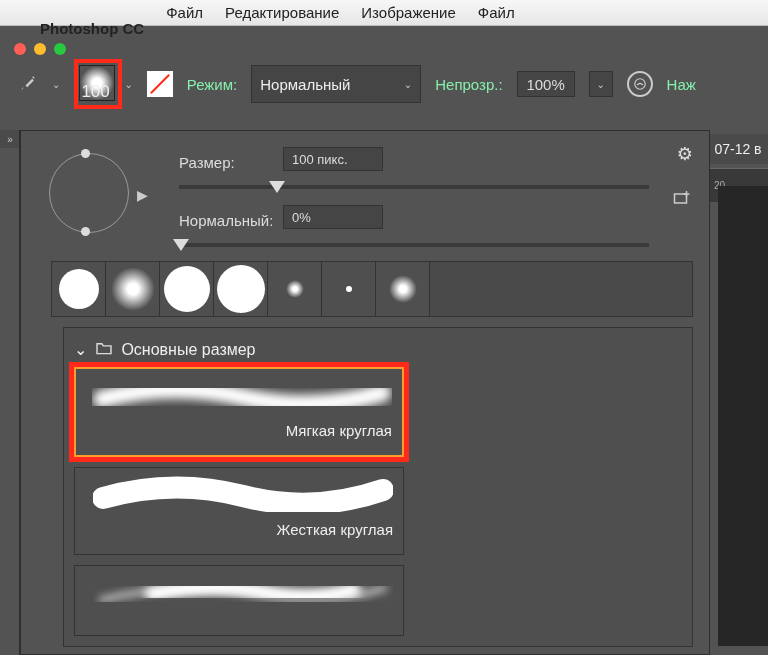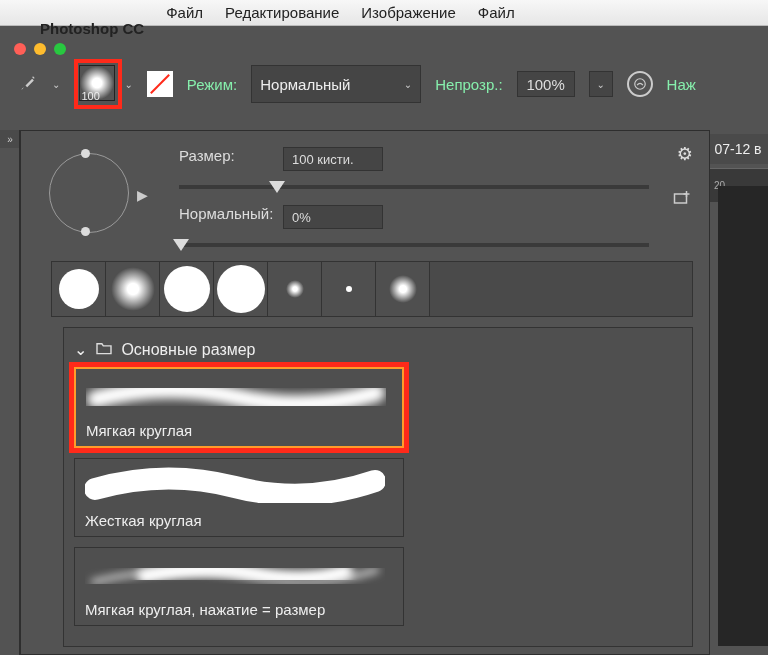--- a/index.html
+++ b/index.html
@@ -20,59 +20,59 @@
   .dot { width:12px; height:12px; border-radius:50%; }
   .dot.r{background:#ff5f57;} .dot.y{background:#febc2e;} .dot.g{background:#28c840;}
 
   
   .optbar { height: 44px; background:#535353; display:flex; align-items:center; padding-left:18px; gap:14px; font-size:15px;}
   .brush-tool { width:20px; height:20px; color:#ccc;}
   .chev { font-size:10px; color:#ccc;}
   .brush-preset-btn { display:flex; align-items:flex-end; border:4px solid #ff2a1a; padding:2px 1px; background:#535353;}
   .preset-thumb { width:36px; height:36px; background: radial-gradient(circle,#fff 0%,#fff 20%, rgba(255,255,255,0) 70%); border:1px solid #222;}
   .preset-wrap { position:relative; width:38px; height:38px;}
-  .preset-wrap .num { position:absolute; bottom:1px; left:2px; font-size:11px; color:#eee;}
+  .preset-wrap .num { position:absolute; bottom:1px; left:2px; font-size:17px; color:#eee;}
   .brush-preset-outer{display:flex;align-items:center;gap:2px;}
   .clear-btn { width:26px; height:26px; background:#fff; display:flex; align-items:center; justify-content:center; position:relative;}
   .clear-btn::after{content:""; position:absolute; width:26px; height:2px; background:#ff2a1a; transform:rotate(-45deg);}
   .label { color:#86efac; }
   .mode-select { background:#454545; color:#eee; border:1px solid #333; height:38px; width:170px; padding:0 8px; display:flex; align-items:center; justify-content:space-between;}
   .opacity-box { background:#454545; border:1px solid #333; height:26px; width:58px; display:flex;align-items:center;justify-content:center;}
   .chev-box{ background:#454545; border:1px solid #333; height:26px; width:24px; display:flex;align-items:center;justify-content:center;}
   .flow-icon{ width:26px;height:26px; border-radius:50%; border:2px solid #ccc; display:flex;align-items:center;justify-content:center;}
 
   
   .collapse-strip{ position:absolute; left:0; top:130px; width:20px; height:18px; background:#4a4a4a; color:#ccc; font-size:10px; display:flex;align-items:center;justify-content:center;}
 
   
   .brush-panel{ position:absolute; left:20px; top:130px; width:690px; height:525px; background:#535353; border:1px solid #2e2e2e; box-shadow: -1px 0 0 #2e2e2e;}
   .panel-top{ display:flex; padding:14px 18px 8px 18px; gap:20px; position:relative;}
   .tip-editor{ width:120px; height:100px; position:relative;}
   .tip-circle{ width:80px; height:80px; border:1px solid #9a9a9a; border-radius:50%; position:absolute; left:10px; top:8px;}
   .handle{ width:9px;height:9px;background:#dcdcdc;border-radius:50%; position:absolute;}
   .arrow-r{ position:absolute; left:98px; top:42px; color:#ccc; font-size:14px;}
   .sliders{ flex:1; display:flex; flex-direction:column; gap:10px; padding-top:2px;}
-  .slider-row{ display:flex; align-items:flex-start; gap:14px;}
+  .slider-row{ display:flex; align-items:flex-end; gap:14px;}
   .slider-label{ width:90px; font-size:15px;}
   .slider-val{ width:100px; height:24px; background:#454545; border:1px solid #333; display:flex; align-items:center; padding:0 8px;}
   .track{ width:470px; height:4px; background:#3a3a3a; position:relative; margin-left:0; margin-top:4px;}
   .thumb{ width:0; height:0; border-left:8px solid transparent; border-right:8px solid transparent; border-top:12px solid #dcdcdc; position:absolute; top:-4px;}
   .gear{ position:absolute; right:16px; top:12px; color:#ddd; font-size:18px;}
   .new-preset{ position:absolute; right:18px; top:58px; color:#ccc;}
 
   
   .recent{ margin:6px 16px 10px 30px; height:56px; border:1px solid #333; background:#4a4a4a; display:flex; align-items:center;}
   .rcell{ width:54px; height:54px; border-right:1px solid #333; display:flex; align-items:center; justify-content:center; background:#4f4f4f;}
   .rdot{ border-radius:50%; background:#fff;}
   .rsoft{ background:radial-gradient(circle,#fff 0%,#fff 18%,rgba(255,255,255,0) 70%); }
 
   
   .list{ margin:6px 16px 0 42px; border:1px solid #333; background:#4f4f4f; height:320px; padding:8px 10px;}
   .folder-hdr{ display:flex; align-items:center; gap:8px; font-size:16px; color:#eee; margin:4px 0 8px 0;}
-  .brush-item{ border:1px solid #333; padding:8px 10px 7px 10px; margin-bottom:10px; position:relative; background:#4f4f4f;}
+  .brush-item{ border:1px solid #333; padding:8px 10px 16px 10px; margin-bottom:10px; position:relative; background:#4f4f4f;text-align:right;}
   .brush-item.sel{ border:2px solid #ff9c2a;}
   .brush-item.hl{ outline:5px solid #ff2a1a; outline-offset:0;}
   .stroke{ width:300px; height:36px; margin-bottom:6px;}
   .bname{ font-size:15px; color:#eee;}
 </style>
 </head>
 <body>
 
 <div class="menubar">
   <span class="apple"></span>
@@ -145,21 +145,21 @@
     <div class="tip-editor">
       <div class="tip-circle"></div>
       <div class="handle" style="left:42px; top:4px;"></div>
       <div class="handle" style="left:42px; top:82px;"></div>
       <div class="arrow-r">▶</div>
     </div>
     <div class="sliders">
       <div class="slider-row">
         <span class="slider-label">Размер:</span>
         <div class="slider-val">
-            <span>100 кисти.</span>
+            <span>100 пикс.</span>
           </div>
       </div>
       <div class="track">
           <div class="thumb" style="left:90px;"></div>
         </div>
       <div class="slider-row" style="margin-top:6px;">
         <span class="slider-label">Нормальный:</span>
         <div class="slider-val">
             <span>0%</span>
           </div>
@@ -234,16 +234,15 @@
     <div class="brush-item" style="width:330px;">
       <svg class="stroke" viewBox="0 0 300 36">
         <defs>
             <filter id="b3">
               <feGaussianBlur stdDeviation="4"></feGaussianBlur>
             </filter>
           </defs>
         <path d="M8 26 Q 90 6 160 20 T 292 14" stroke="#fff" stroke-width="4" fill="none" stroke-linecap="round" filter="url(#b3)"></path>
         <path d="M60 20 Q 120 8 170 18 T 260 16" stroke="#fff" stroke-width="16" fill="none" stroke-linecap="round" filter="url(#b3)"></path>
       </svg>
-      <div class="bname">Мягкая круглая, нажатие = размер</div>
     </div>
   </div>
 </div>
 
 </body></html>

